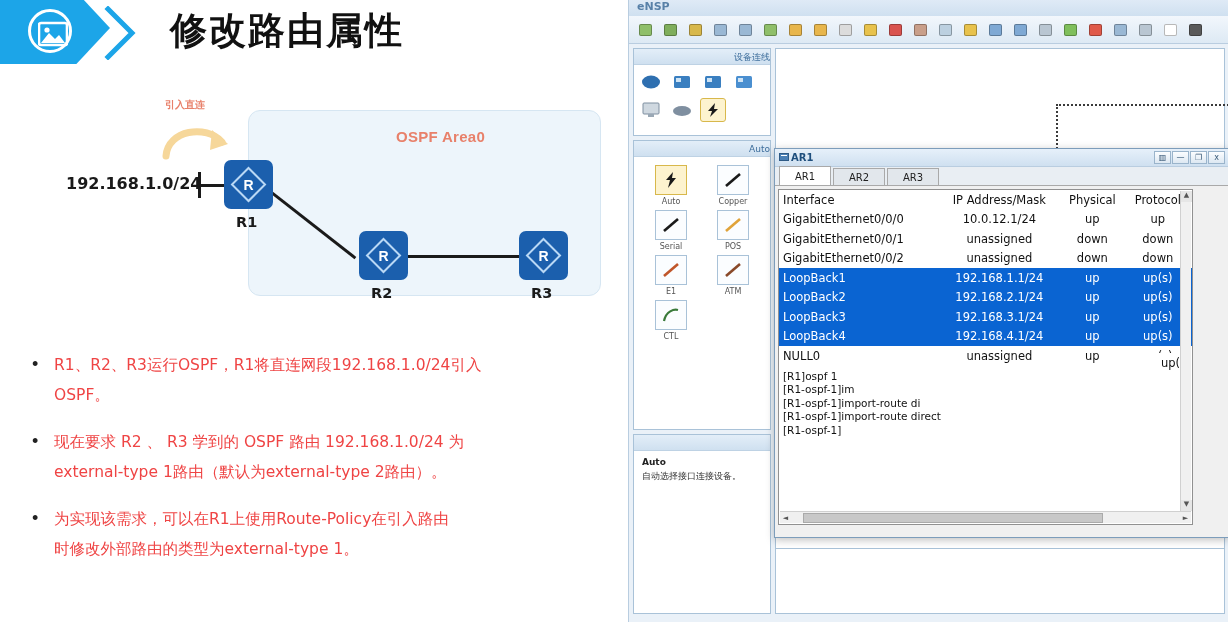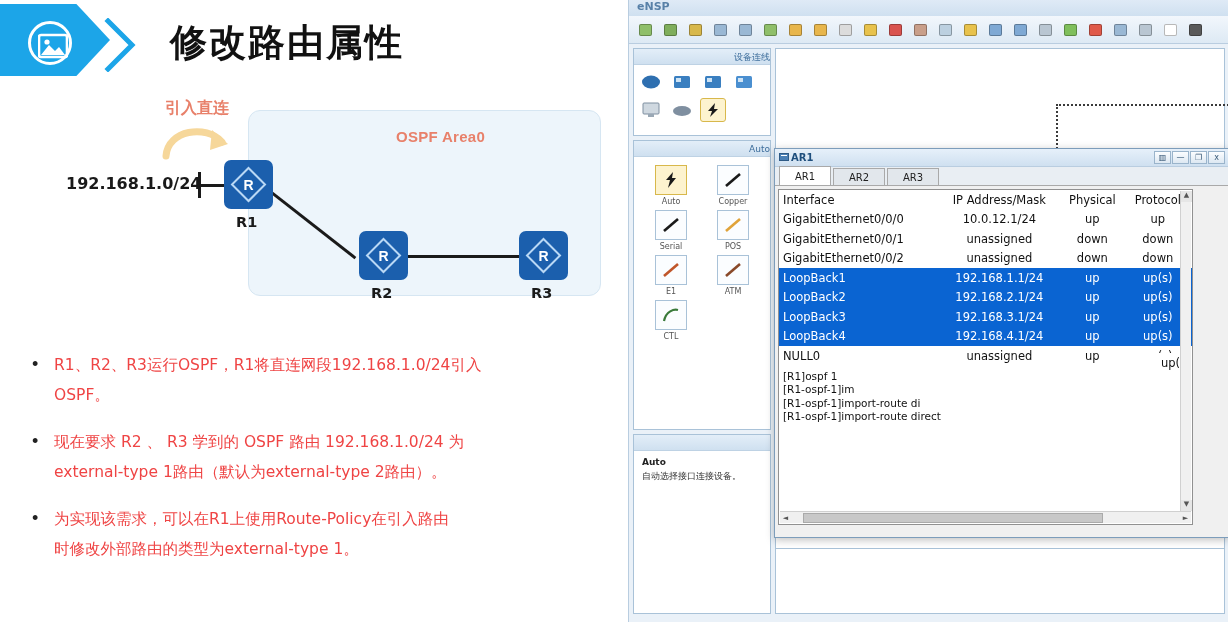--- a/index.html
+++ b/index.html
@@ -13,21 +13,21 @@
 
   
   #slide {
     position: absolute; left: 0; top: 0;
     width: 628px; height: 622px;
     background: #ffffff;
     overflow: hidden;
   }
 
   
-  .hdr { position: absolute; left: 0; top: 16px; height: 58px; width: 752px; }
+  .hdr { position: absolute; left: 0; top: 4px; height: 58px; width: 752px; }
   .hdr-chev {
     position: absolute; left: -30px; top: -12px;
     width: 140px; height: 72px;
     background: #1ca5e8;
     clip-path: polygon(0 0, 76% 0, 100% 50%, 76% 100%, 0 100%);
   }
   .chev-line {
     position: absolute; top: 2px; left: 104px;
     width: 34px; height: 54px;
   }
@@ -51,21 +51,21 @@
     width: 353px; height: 186px;
     background: #edf5fb; border: 1px solid #d6e6f2; border-radius: 12px;
   }
   .ospf-label {
     position: absolute; left: 396px; top: 32px;
     font-size: 15px; font-weight: bold; color: #e8806a;
     letter-spacing: .3px;
   }
   .intro-label {
     position: absolute; left: 165px; top: 2px;
-    font-size: 16px; font-weight: bold; color: #e8806a;
+    font-size: 10px; font-weight: bold; color: #e8806a;
     font-family: "DejaVu Sans", "Liberation Sans", sans-serif;
   }
   .arrow-svg { position: absolute; left: 160px; top: 20px; }
   .router {
     position: absolute; width: 49px; height: 49px;
     background: #1b5fad; border-radius: 7px;
   }
   .router svg { position: absolute; left: 6px; top: 6px; }
   .rlabel {
     position: absolute; font-size: 14.5px; font-weight: bold; color: #1a1a1a;
@@ -609,20 +609,21 @@
             </div>
           </div>
         <div class="sel-cut">
           <div class="sel-cut-txt">up(s)</div>
         </div>
         <div class="cli" id="cli-area">
             <div>[R1]ospf 1</div>
             <div>[R1-ospf-1]im</div>
             <div>[R1-ospf-1]import-route di</div>
             <div>[R1-ospf-1]import-route direct</div>
+            <div>[R1-ospf-1]</div>
           </div>
 
         <div class="scroll-v">
           <div class="arw">▲</div>
           <div class="arw" style="position:absolute;bottom:0;">▼</div>
         </div>
         <div class="scroll-h">
           <div class="sh-arw">◄</div>
           <div class="sh-thumb" style="width:300px;"></div>
           <div class="sh-arw" style="margin-left:auto;">►</div>

